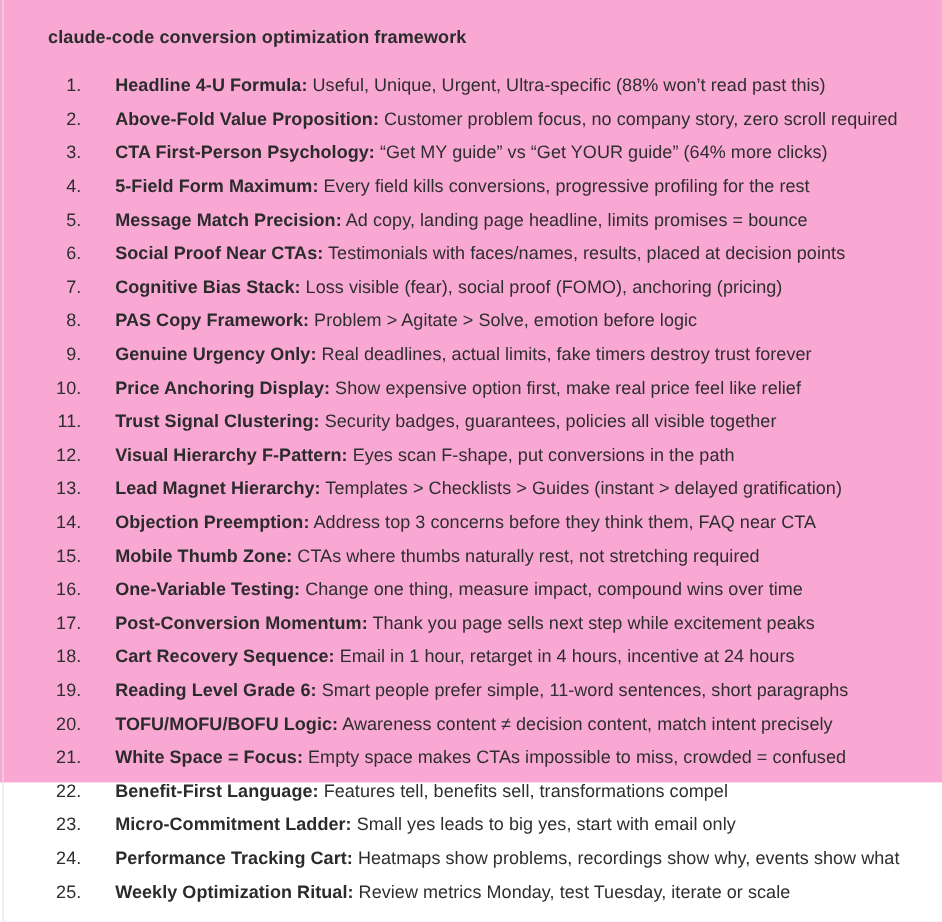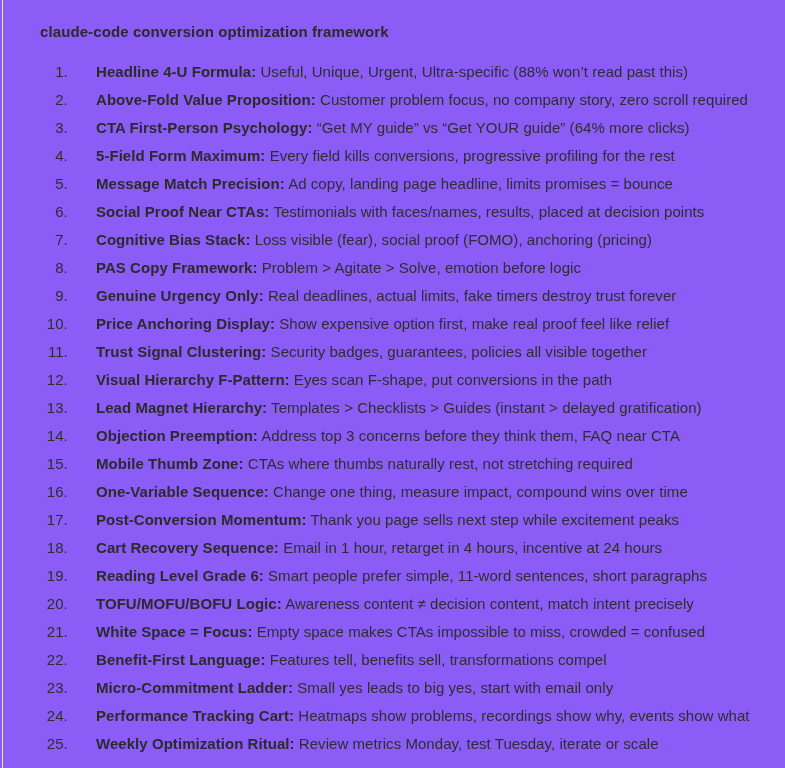--- a/index.html
+++ b/index.html
@@ -6,22 +6,22 @@
   html, body {
     width: 785px;
     height: 768px;
     background: #ffffff;
     overflow: hidden;
     font-family: "Liberation Sans", "DejaVu Sans", sans-serif;
   }
   .page {
     position: relative;
     width: 785px;
-    height: 768px;
-    background: #8b5cf6;
+    height: 652px;
+    background: #f9a8d4;
   }
   .left-hairline {
     position: absolute;
     left: 2px;
     top: 0;
     width: 1px;
     height: 768px;
     background: #e4e4e4;
   }
   .content {
@@ -77,33 +77,33 @@
   <li><span class="item-label">Message Match Precision:</span> <span class="item-text">Ad copy, landing page headline, limits promises = bounce</span></li>
 
   <li><span class="item-label">Social Proof Near CTAs:</span> <span class="item-text">Testimonials with faces/names, results, placed at decision points</span></li>
 
   <li><span class="item-label">Cognitive Bias Stack:</span> <span class="item-text">Loss visible (fear), social proof (FOMO), anchoring (pricing)</span></li>
 
   <li><span class="item-label">PAS Copy Framework:</span> <span class="item-text">Problem &gt; Agitate &gt; Solve, emotion before logic</span></li>
 
   <li><span class="item-label">Genuine Urgency Only:</span> <span class="item-text">Real deadlines, actual limits, fake timers destroy trust forever</span></li>
 
-  <li><span class="item-label">Price Anchoring Display:</span> <span class="item-text">Show expensive option first, make real proof feel like relief</span></li>
+  <li><span class="item-label">Price Anchoring Display:</span> <span class="item-text">Show expensive option first, make real price feel like relief</span></li>
 
   <li><span class="item-label">Trust Signal Clustering:</span> <span class="item-text">Security badges, guarantees, policies all visible together</span></li>
 
   <li><span class="item-label">Visual Hierarchy F-Pattern:</span> <span class="item-text">Eyes scan F-shape, put conversions in the path</span></li>
 
   <li><span class="item-label">Lead Magnet Hierarchy:</span> <span class="item-text">Templates &gt; Checklists &gt; Guides (instant &gt; delayed gratification)</span></li>
 
   <li><span class="item-label">Objection Preemption:</span> <span class="item-text">Address top 3 concerns before they think them, FAQ near CTA</span></li>
 
   <li><span class="item-label">Mobile Thumb Zone:</span> <span class="item-text">CTAs where thumbs naturally rest, not stretching required</span></li>
 
-  <li><span class="item-label">One-Variable Sequence:</span> <span class="item-text">Change one thing, measure impact, compound wins over time</span></li>
+  <li><span class="item-label">One-Variable Testing:</span> <span class="item-text">Change one thing, measure impact, compound wins over time</span></li>
 
   <li><span class="item-label">Post-Conversion Momentum:</span> <span class="item-text">Thank you page sells next step while excitement peaks</span></li>
 
   <li><span class="item-label">Cart Recovery Sequence:</span> <span class="item-text">Email in 1 hour, retarget in 4 hours, incentive at 24 hours</span></li>
 
   <li><span class="item-label">Reading Level Grade 6:</span> <span class="item-text">Smart people prefer simple, 11-word sentences, short paragraphs</span></li>
 
   <li><span class="item-label">TOFU/MOFU/BOFU Logic:</span> <span class="item-text">Awareness content ≠ decision content, match intent precisely</span></li>
 
   <li><span class="item-label">White Space = Focus:</span> <span class="item-text">Empty space makes CTAs impossible to miss, crowded = confused</span></li>

